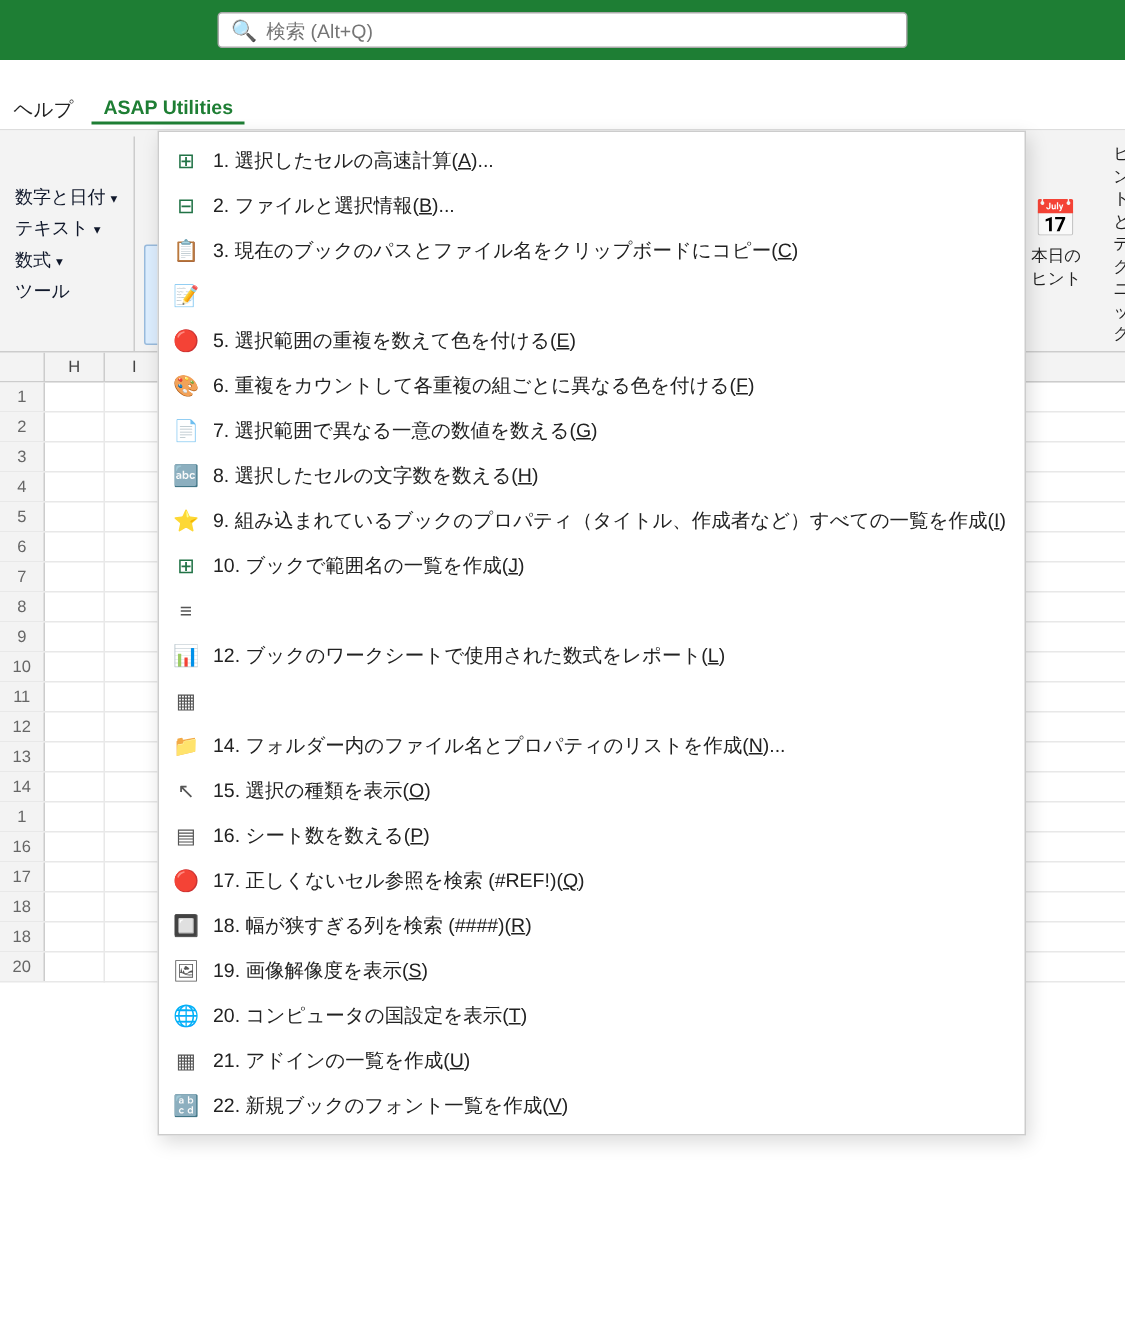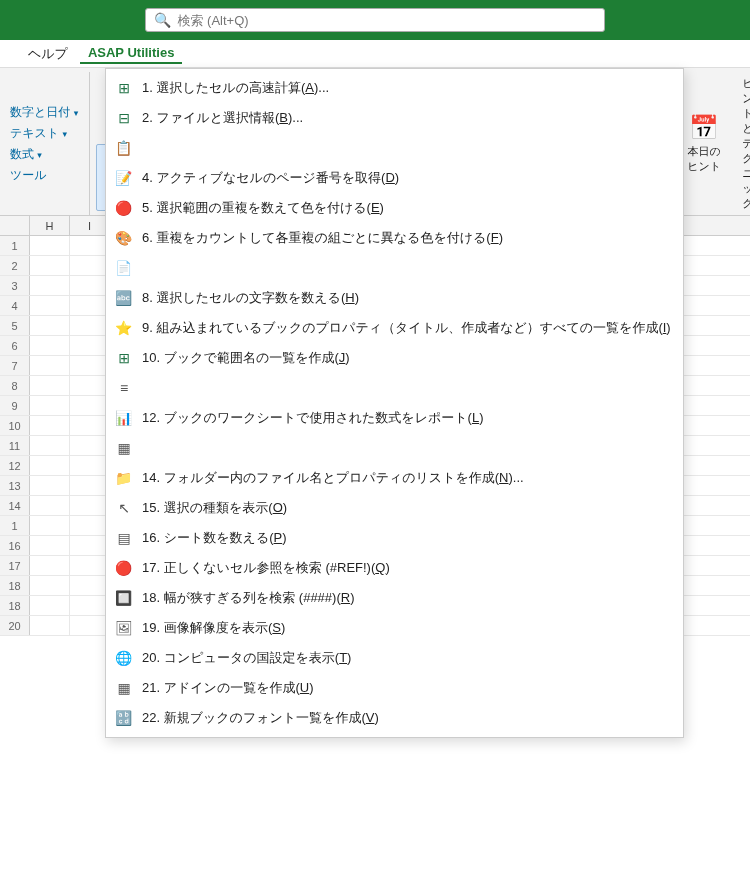--- a/index.html
+++ b/index.html
@@ -42,23 +42,24 @@
       color: #777;
       font-size: 14px;
     }
 
     
     .menu-bar {
       display: flex;
       align-items: center;
       background: #fff;
       border-bottom: 1px solid #ddd;
-      padding: 2px 20px;
+      padding: 2px 1px;
       gap: 4px;
       height: 28px;
+      margin-top: 19px;
     }
     .menu-item {
       padding: 2px 8px;
       font-size: 13px;
       cursor: pointer;
       color: #222;
     }
     .menu-item.active {
       border-bottom: 2px solid #1e7e34;
       color: #1e7e34;
@@ -82,21 +83,21 @@
       flex-direction: column;
       justify-content: center;
       padding: 0 4px;
       border-right: 1px solid #ccc;
       min-width: 90px;
     }
     .ribbon-left-item {
       font-size: 12px;
       padding: 2px 6px;
       cursor: pointer;
-      color: #0369a1;
+      color: #0f172a;
       white-space: nowrap;
     }
     .ribbon-left-item .arrow { font-size: 9px; }
 
     
     .ribbon-group {
       display: flex;
       flex-direction: column;
       align-items: flex-start;
       padding: 4px 6px;
@@ -335,35 +336,36 @@
   <div class="dropdown-item">
         <div class="dropdown-item-icon" style="color: rgb(33, 115, 70);">⊞</div>
         <div class="dropdown-item-text">1. 選択したセルの高速計算(<u>A</u>)...</div>
       </div>
       <div class="dropdown-item">
         <div class="dropdown-item-icon" style="color: rgb(33, 115, 70);">⊟</div>
         <div class="dropdown-item-text">2. ファイルと選択情報(<u>B</u>)...</div>
       </div>
       <div class="dropdown-item">
         <div class="dropdown-item-icon" style="color: rgb(85, 85, 85);">📋</div>
+        <div class="dropdown-item-text">3. 現在のブックのパスとファイル名をクリップボードにコピー(<u>C</u>)</div>
       </div>
       <div class="dropdown-item">
         <div class="dropdown-item-icon" style="color: rgb(85, 85, 85);">📝</div>
-        <div class="dropdown-item-text">4. アクティブなセルのページ番号を取得(<u>D</u>)</div>
       </div>
       <div class="dropdown-item">
         <div class="dropdown-item-icon" style="color: rgb(204, 0, 0);">🔴</div>
         <div class="dropdown-item-text">5. 選択範囲の重複を数えて色を付ける(<u>E</u>)</div>
       </div>
       <div class="dropdown-item">
         <div class="dropdown-item-icon" style="color: rgb(212, 136, 10);">🎨</div>
         <div class="dropdown-item-text">6. 重複をカウントして各重複の組ごとに異なる色を付ける(<u>F</u>)</div>
       </div>
       <div class="dropdown-item">
         <div class="dropdown-item-icon" style="color: rgb(85, 85, 85);">📄</div>
+        <div class="dropdown-item-text">7. 選択範囲で異なる一意の数値を数える(<u>G</u>)</div>
       </div>
       <div class="dropdown-item">
         <div class="dropdown-item-icon" style="color: rgb(85, 85, 85);">🔤</div>
         <div class="dropdown-item-text">8. 選択したセルの文字数を数える(<u>H</u>)</div>
       </div>
       <div class="dropdown-item">
         <div class="dropdown-item-icon" style="color: rgb(33, 115, 70);">⭐</div>
         <div class="dropdown-item-text">9. 組み込まれているブックのプロパティ（タイトル、作成者など）すべての一覧を作成(<u>I</u>)</div>
       </div>
       <div class="dropdown-item">

